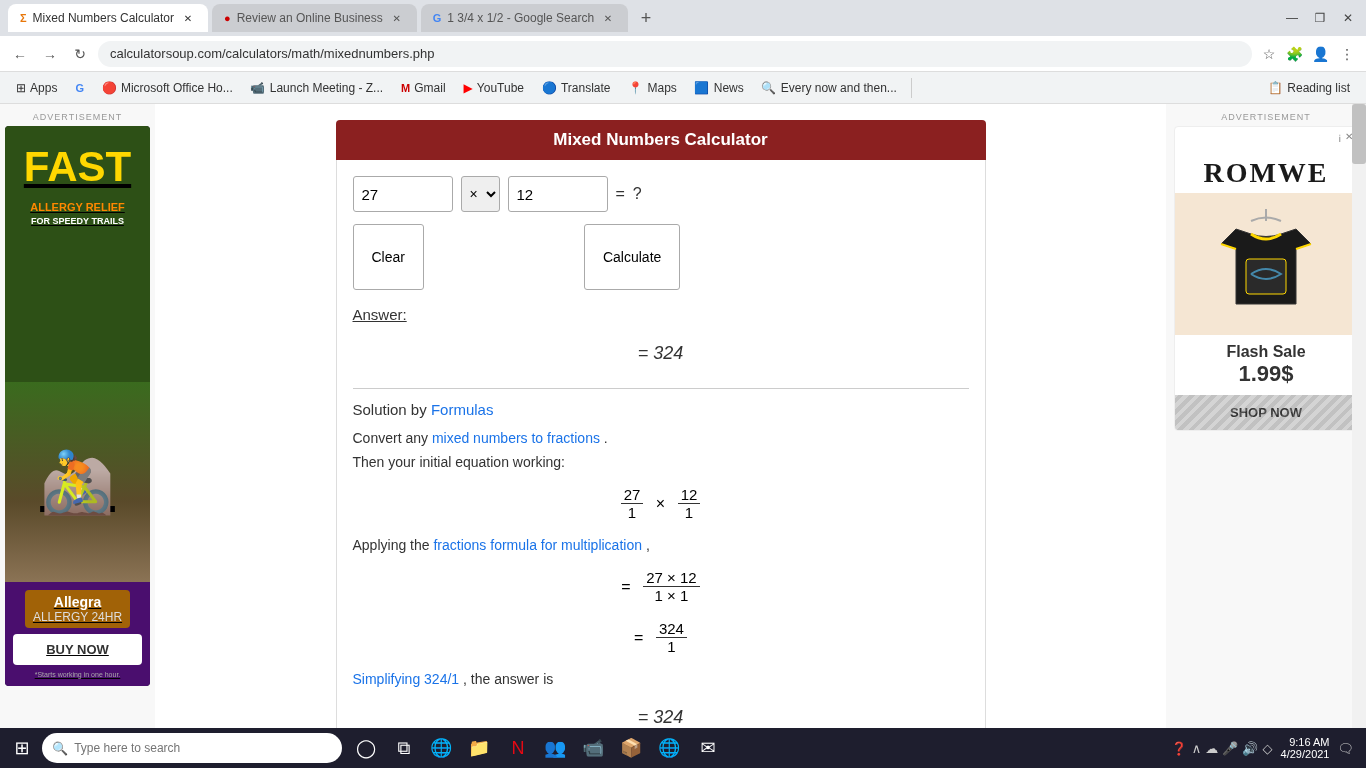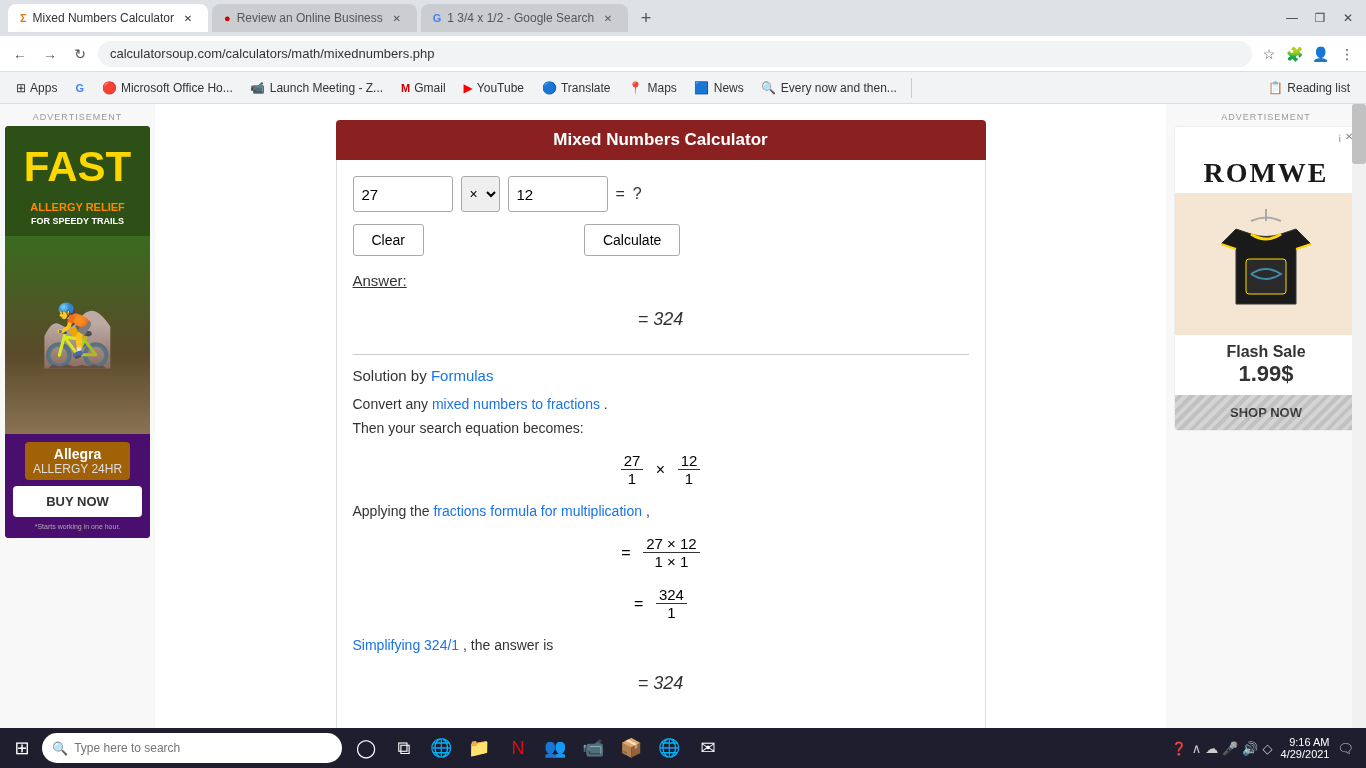--- a/index.html
+++ b/index.html
@@ -184,27 +184,28 @@
     }
     .ad-label {
       font-size: 9px;
       color: #999;
       letter-spacing: 1px;
       margin-bottom: 4px;
       text-transform: uppercase;
     }
     .ad-box {
       width: 145px;
-      height: 412px;
+      height: 560px;
       background: #1a1a2e;
       border-radius: 4px;
       overflow: hidden;
       position: relative;
       display: flex;
       flex-direction: column;
+      text-decoration: underline;
     }
     .ad-top-bg {
       background: #2d5016;
       flex: 1;
       display: flex;
       flex-direction: column;
       align-items: center;
       justify-content: flex-start;
       padding: 20px 10px 10px;
     }
@@ -344,21 +345,21 @@
       color: #333;
     }
 
     .calc-buttons {
       display: flex;
       gap: 160px;
       margin-bottom: 16px;
     }
 
     .btn-clear {
-      padding: 7px 18px;
+      padding: 24px 18px;
       background: #fff;
       border: 1px solid #aaa;
       border-radius: 3px;
       font-size: 14px;
       cursor: pointer;
     }
 
     .btn-calculate {
       padding: 7px 18px;
       background: #fff;
@@ -818,21 +819,21 @@
         <hr class="divider">
 
         <div class="solution-header">Solution by <a href="#" class="solution-link">Formulas</a></div>
 
         <div class="step-block">
           <div class="step-text">
             <span>Convert any </span>
             <a href="#" class="solution-link">mixed numbers to fractions</a>
             <span>.</span>
           </div>
-          <div class="step-text">Then your search equation becomes:</div>
+          <div class="step-text">Then your initial equation working:</div>
 
           <div class="fraction-equation">
             <span class="fraction">
               <span class="num">27</span>
               <span class="den">1</span>
             </span>
             <span class="times-sign">×</span>
             <span class="fraction">
               <span class="num">12</span>
               <span class="den">1</span>

